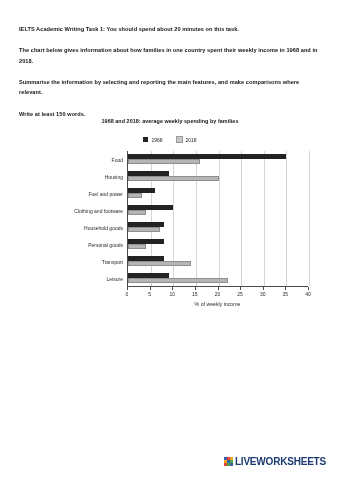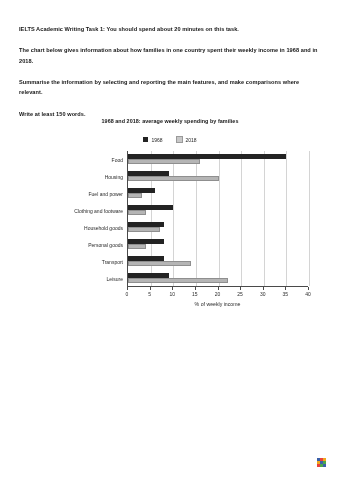--- a/index.html
+++ b/index.html
@@ -315,13 +315,14 @@
       <i style="background: rgb(59, 95, 168);"></i>
       <i style="background: rgb(232, 65, 59);"></i>
       <i style="background: rgb(240, 168, 30);"></i>
       <i style="background: rgb(240, 168, 30);"></i>
       <i style="background: rgb(59, 95, 168);"></i>
       <i style="background: rgb(74, 168, 74);"></i>
       <i style="background: rgb(232, 65, 59);"></i>
       <i style="background: rgb(74, 168, 74);"></i>
       <i style="background: rgb(59, 95, 168);"></i>
     </span>
+  <span class="logo-text">LIVEWORKSHEETS</span>
 </div>
 
 </body></html>

